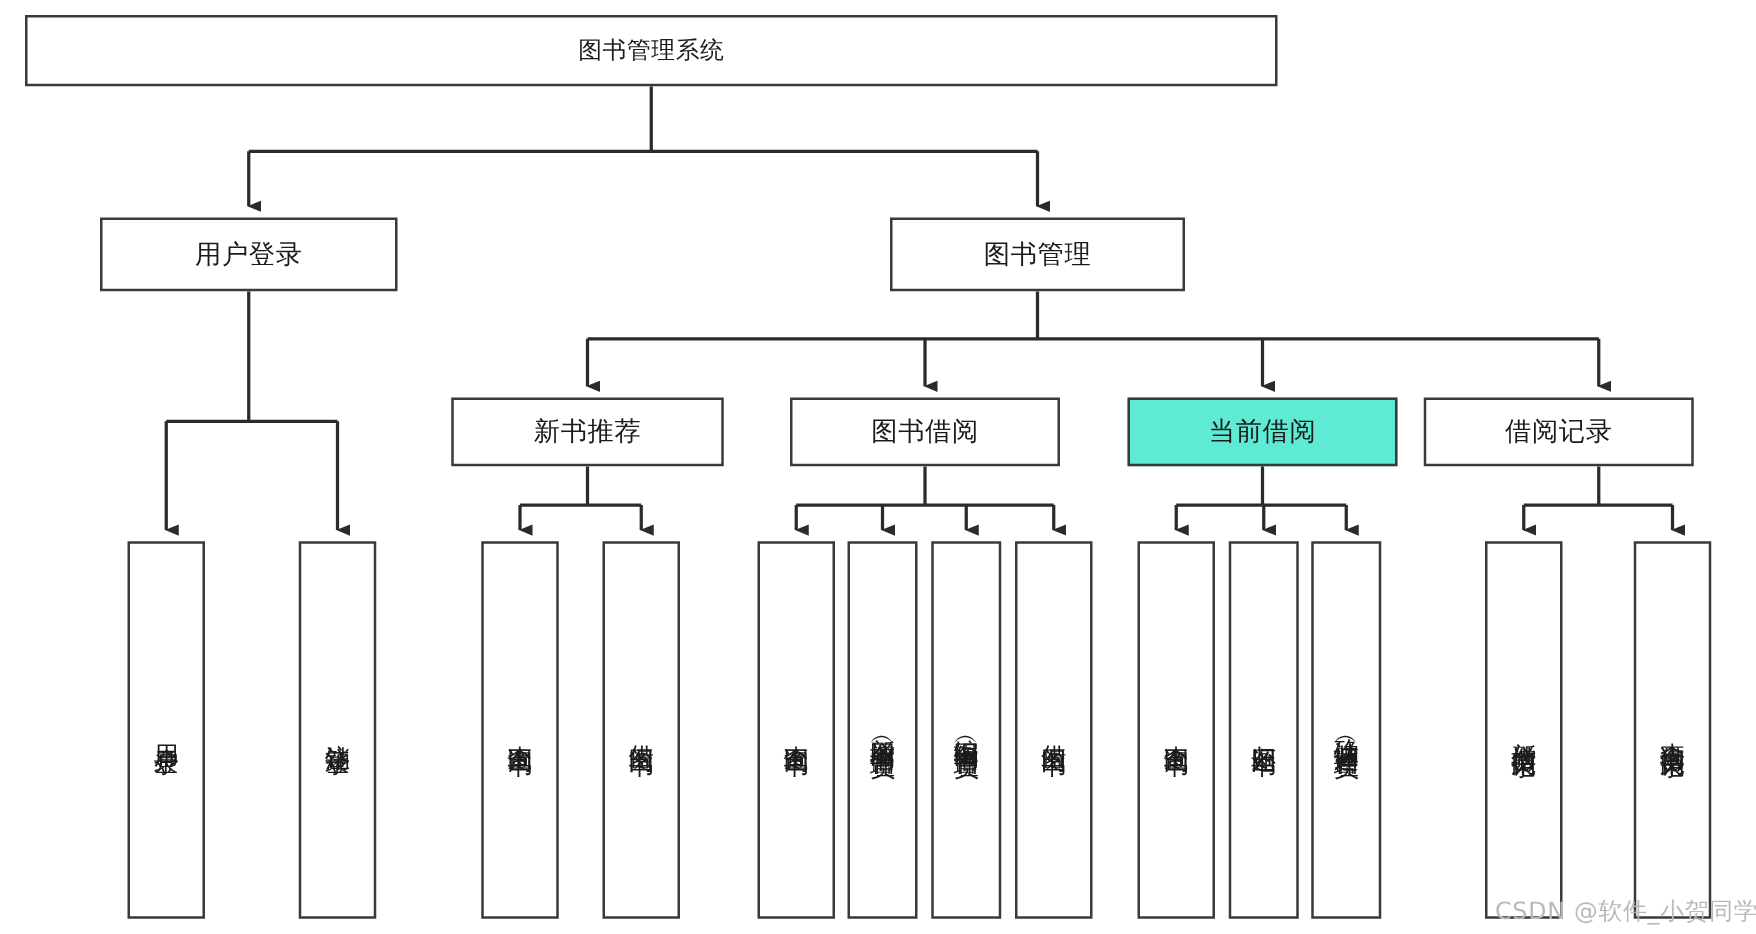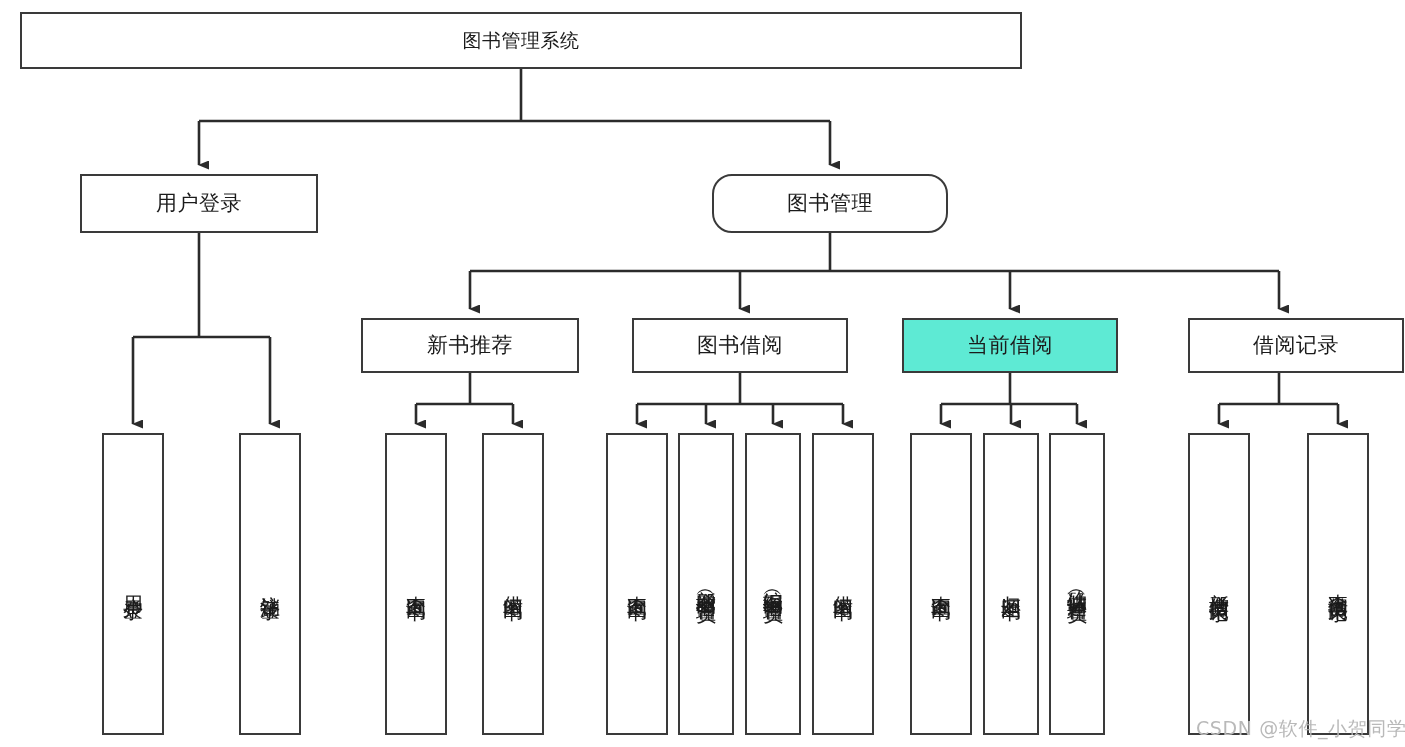--- a/index.html
+++ b/index.html
@@ -117,34 +117,34 @@
     </g>
   </svg>
 
   <div class="node root" id="node-root" style="left: 20px; top: 12px; width: 1002px; height: 57px; border-color: rgb(58, 58, 58); background: rgb(255, 255, 255);">
     <span class="node-label" style="color: rgb(27, 27, 27);">图书管理系统</span>
   </div>
 
   <div class="node" id="node-l2-0" style="left: 80px; top: 174px; width: 238px; height: 59px; border-color: rgb(58, 58, 58); background: rgb(255, 255, 255);">
     <span class="node-label" style="color: rgb(27, 27, 27);">用户登录</span>
   </div>
-  <div class="node" id="node-l2-1" style="left: 712px; top: 174px; width: 236px; height: 59px; border-color: rgb(58, 58, 58); background: rgb(255, 255, 255); border-radius: 20px;">
+  <div class="node" id="node-l2-1" style="left: 712px; top: 174px; width: 236px; height: 59px; border-color: rgb(58, 58, 58); background: rgb(255, 255, 255);">
     <span class="node-label" style="color: rgb(27, 27, 27);">图书管理</span>
   </div>
 
   <div class="node" id="node-l3-1" style="left: 632px; top: 318px; width: 216px; height: 55px; border-color: rgb(58, 58, 58); background: rgb(255, 255, 255);">
     <span class="node-label" style="color: rgb(27, 27, 27);">图书借阅</span>
   </div>
   <div class="node" id="node-l3-0" style="left: 361px; top: 318px; width: 218px; height: 55px; border-color: rgb(58, 58, 58); background: rgb(255, 255, 255);">
     <span class="node-label" style="color: rgb(27, 27, 27);">新书推荐</span>
   </div>
   <div class="node" id="node-l3-2" style="left: 902px; top: 318px; width: 216px; height: 55px; border-color: rgb(58, 58, 58); background: #5eead4;">
     <span class="node-label" style="color: rgb(27, 27, 27);">当前借阅</span>
   </div>
-  <div class="node" id="node-l3-3" style="left: 1188px; top: 318px; width: 216px; height: 55px; border-color: rgb(58, 58, 58); background: rgb(255, 255, 255);">
+  <div class="node" id="node-l3-3" style="left: 1139px; top: 318px; width: 216px; height: 55px; border-color: rgb(58, 58, 58); background: rgb(255, 255, 255);">
     <span class="node-label" style="color: rgb(27, 27, 27);">借阅记录</span>
   </div>
 
   <div class="node vertical" id="node-leaf-0" style="left: 102px; top: 433px; width: 62px; height: 302px; border-color: rgb(58, 58, 58); background: rgb(255, 255, 255);">
     <span class="node-label" style="color: rgb(27, 27, 27);">用户登录</span>
   </div>
   <div class="node vertical" id="node-leaf-1" style="left: 239px; top: 433px; width: 62px; height: 302px; border-color: rgb(58, 58, 58); background: rgb(255, 255, 255);">
     <span class="node-label" style="color: rgb(27, 27, 27);">注销登录</span>
   </div>
   <div class="node vertical" id="node-leaf-2" style="left: 385px; top: 433px; width: 62px; height: 302px; border-color: rgb(58, 58, 58); background: rgb(255, 255, 255);">

